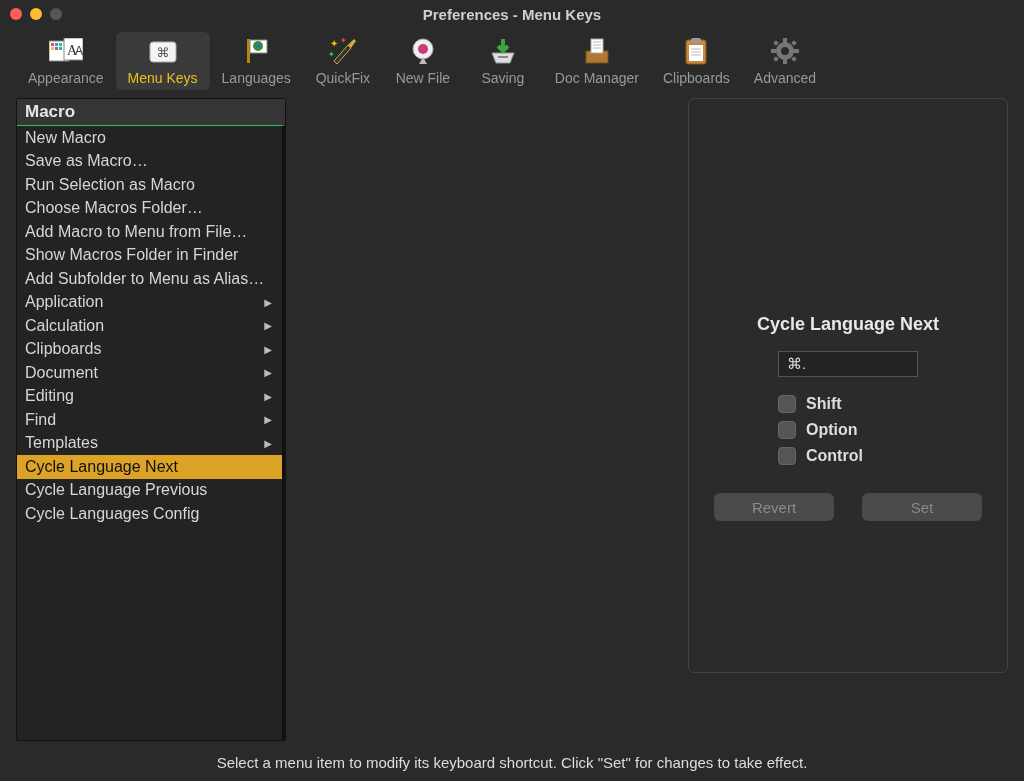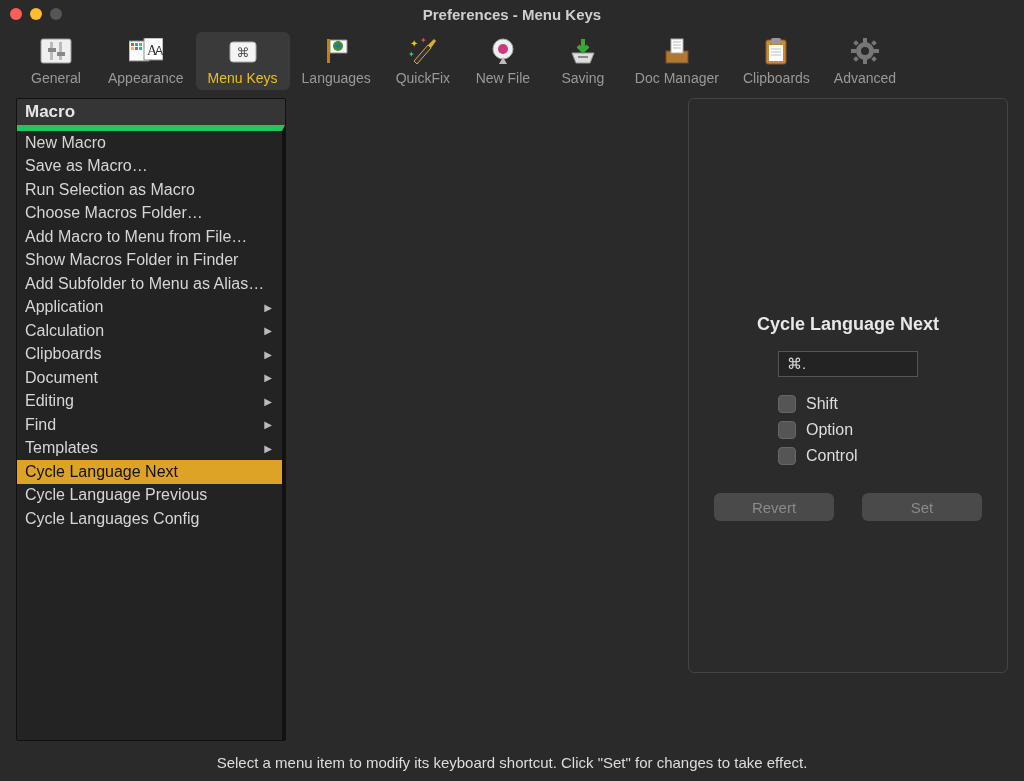--- a/index.html
+++ b/index.html
@@ -66,21 +66,21 @@
     .section-header {
       padding: 3px 8px;
       background: #353535;
       color: #e6e6e6;
       font-weight: 700;
       font-size: 17px;
     }
     .list {
       flex: 1;
       overflow: auto;
-      border-top: 6px solid #22c55e;
+      border-top: 1px solid #22c55e;
       border-right: 3px solid #111;
     }
     .li {
       display: flex; align-items: center;
       padding: 1px 8px;
       font-size: 16px;
       color: #d6d6d6;
       height: 23.5px;
       position: relative;
       cursor: default;
@@ -123,20 +123,21 @@
       background: #232323;
       color: #ddd;
       font-size: 15px;
       padding: 2px 8px;
       margin-bottom: 18px;
     }
     .chk-row {
       display: flex; align-items: center; gap: 10px;
       width: 140px;
       margin-bottom: 8px;
+      font-weight: bold;
     }
     .chk {
       width: 18px; height: 18px;
       border-radius: 4px;
       background: #555;
       border: 1px solid #666;
       display: inline-block;
     }
     .chk-label { font-size: 16px; color: #ddd; }
     .btn-row {
@@ -166,32 +167,20 @@
 <div class="titlebar">
   <div class="traffic">
     <span class="tl close"></span>
     <span class="tl min"></span>
     <span class="tl max"></span>
   </div>
   <div class="wintitle">Preferences - Menu Keys</div>
 </div>
 
 <div class="toolbar">
-  <div class="tb-item">
-    <span class="tb-icon">
-      <svg width="32" height="26" viewBox="0 0 32 26">
-          <rect x="1" y="1" width="30" height="24" rx="2" fill="#efefef" stroke="#999"></rect>
-          <rect x="10" y="4" width="3" height="18" fill="#bbb"></rect>
-          <rect x="19" y="4" width="3" height="18" fill="#bbb"></rect>
-          <rect x="8" y="10" width="8" height="4" fill="#888"></rect>
-          <rect x="17" y="14" width="8" height="4" fill="#888"></rect>
-        </svg>
-    </span>
-    <span class="lbl">General</span>
-  </div>
   <div class="tb-item">
     <span class="tb-icon">
       <svg width="34" height="26" viewBox="0 0 34 26">
           <rect x="0" y="3" width="20" height="20" fill="#fff" stroke="#888"></rect>
           <rect x="2" y="5" width="3" height="3" fill="#e74c3c"></rect>
           <rect x="6" y="5" width="3" height="3" fill="#3498db"></rect>
           <rect x="10" y="5" width="3" height="3" fill="#2ecc71"></rect>
           <rect x="2" y="9" width="3" height="3" fill="#f1c40f"></rect>
           <rect x="6" y="9" width="3" height="3" fill="#9b59b6"></rect>
           <rect x="10" y="9" width="3" height="3" fill="#1abc9c"></rect>

